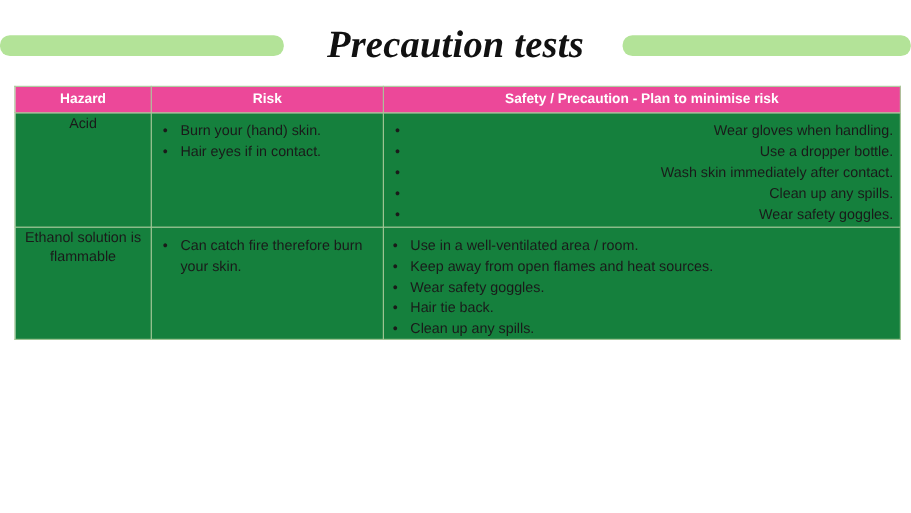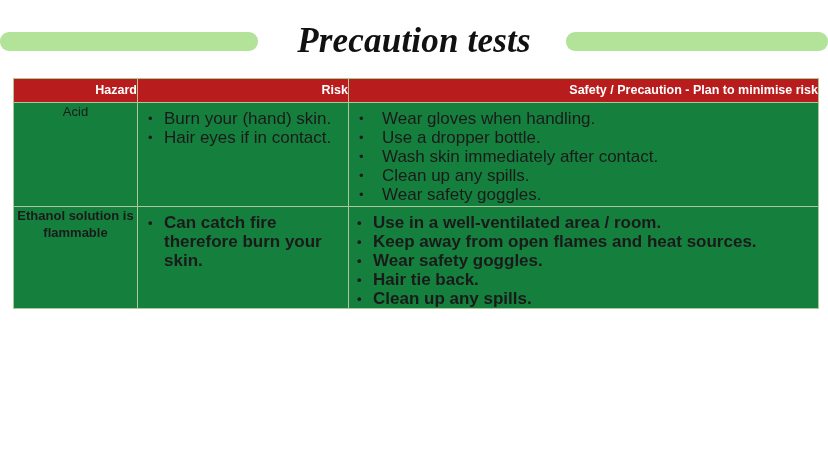--- a/index.html
+++ b/index.html
@@ -63,52 +63,52 @@
     width: 802px;
     border-collapse: collapse;
     table-layout: fixed;
   }
   .table td, .table th {
     border: 1px solid #a9c99a;
     vertical-align: top;
     padding: 0;
   }
   thead th {
-    background: #b91c1c;
+    background: #ec4899;
     border: 1px solid #6bb047;
     color: #ffffff;
     font-size: 12.5px;
     font-weight: bold;
     height: 23px;
     line-height: 23px;
-    text-align: right;
+    text-align: center;
     vertical-align: middle;
   }
   th.col-hazard { width: 123px; }
   th.col-risk   { width: 210px; }
   th.col-safety { width: 469px; margin-top: 37px; }
 
   tbody td { background: #15803d; }
 
   .row1 td { height: 103px; }
-  .row2 td { height: 97px; font-weight: bold; }
+  .row2 td { height: 97px; }
 
   .cell-hazard {
     text-align: center;
     font-size: 13px;
     line-height: 17px;
     padding: 6px 10px 0 10px;
   }
   .cell-hazard .wrap { display: block; }
 
   ul.bullets {
     list-style: none;
     margin: 0;
     padding: 6px 6px 0 0;
-    font-size: 17px;
+    font-size: 13px;
   }
   ul.bullets li {
     position: relative;
     line-height: 19px;
     padding-left: 30px;
     margin: 0;
   }
   ul.bullets li::before {
     content: "\2022";
     position: absolute;
@@ -116,21 +116,21 @@
     top: 0;
     font-size: 13px;
     line-height: 19px;
     color: #1a1a1a;
   }
   
   .cell-risk ul.bullets li { padding-left: 26px; }
   .cell-risk ul.bullets li::before { left: 10px; }
 
   
-  .cell-safety-wide ul.bullets li { padding-left: 33px; }
+  .cell-safety-wide ul.bullets li { padding-left: 33px; text-align: right; }
   .cell-safety-wide ul.bullets li::before { left: 10px; }
   .cell-safety-tight ul.bullets li { padding-left: 24px; }
   .cell-safety-tight ul.bullets li::before { left: 8px; }
 </style>
 </head>
 <body>
 
 <div class="title-band">
   <div class="title-bar title-bar-left"></div>
   <div class="title-bar title-bar-right"></div>

